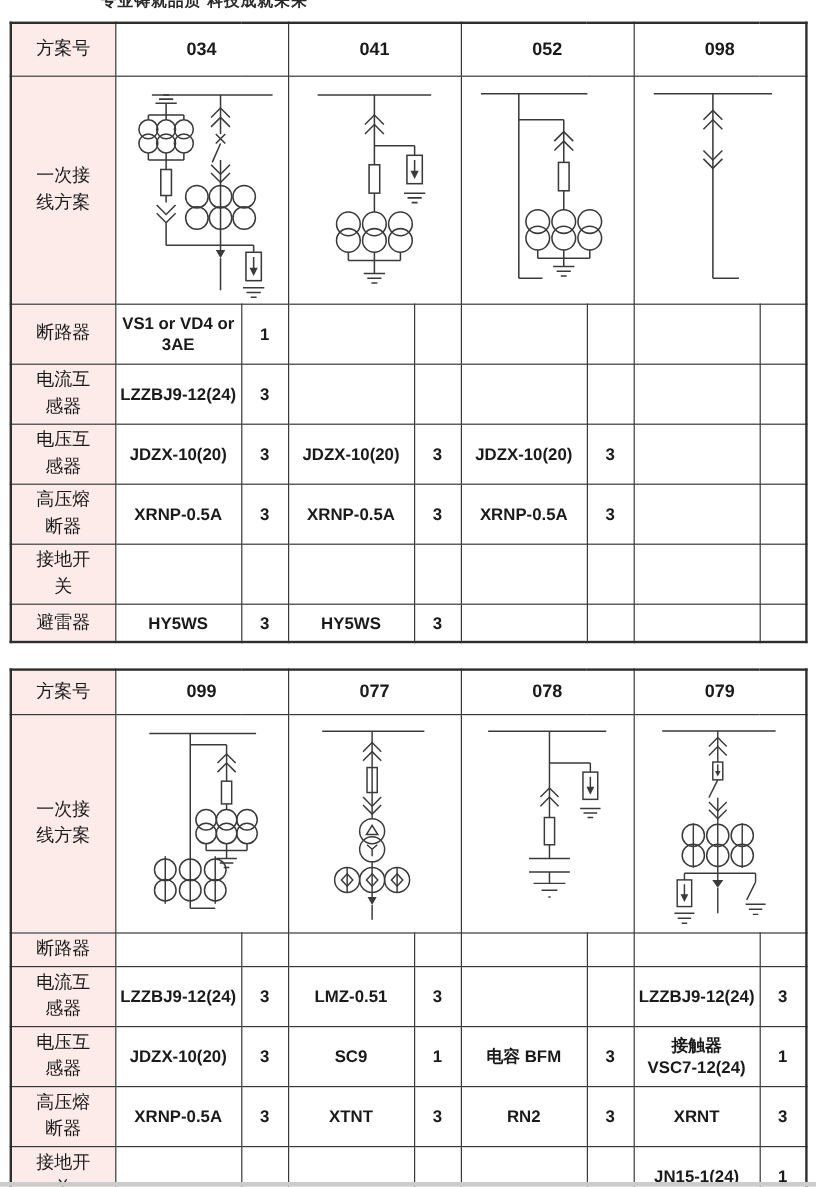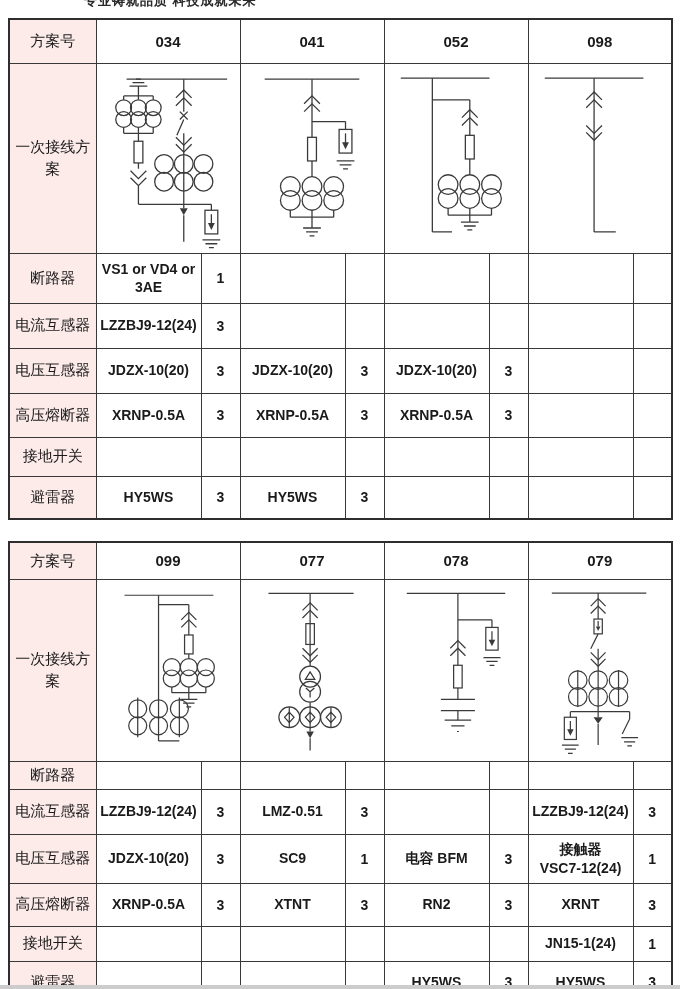--- a/index.html
+++ b/index.html
@@ -17,36 +17,36 @@
   }
   table.scheme-table {
     border-collapse:collapse; table-layout:fixed; width:663px;
     margin-left:8px; background:#fff;
   }
   table.scheme-table { border:2.5px solid #2e2e2e; }
   td { border:1.6px solid #383838; text-align:center; vertical-align:middle; overflow:hidden; }
   .t1 { margin-top:18px; }
   .t2 { margin-top:21px; }
   td.lbl {
-    background:#fcebe9; font-size:15px; padding:2px 0; line-height:1.5;
+    background:#fcebe9; font-size:15px; padding:2px 13px; line-height:1.5;
   }
   td.scheme { font-size:15px; font-weight:700; }
   td.model { font-size:14px; font-weight:700; padding:2px 3px; line-height:1.3; white-space:pre-line;text-align:center; }
   td.qty   { font-size:14px; font-weight:700; }
   td.diagram-cell { vertical-align:middle; }
   td.diagram-cell svg { display:block; margin:0 auto; }
   
   .t1 tr.r-head    { height:44px; }
   .t1 tr.r-diag    { height:190px; }
   .t1 tr.r-breaker { height:50px; }
   .t1 tr.r-ct      { height:45px; }
   .t1 tr.r-vt      { height:45px; }
   .t1 tr.r-fuse    { height:44px; }
   .t1 tr.r-earth   { height:39px; }
-  .t1 tr.r-arr     { height:43px; }
+  .t1 tr.r-arr     { height:32px; }
   
   .t2 tr.r-head    { height:37px; }
   .t2 tr.r-diag    { height:182px; }
   .t2 tr.r-breaker { height:28px; }
   .t2 tr.r-ct      { height:45px; }
   .t2 tr.r-vt      { height:49px; }
   .t2 tr.r-fuse    { height:43px; }
   .t2 tr.r-earth   { height:35px; }
   .t2 tr.r-arr     { height:43px; }
   .bottom-strip { position:absolute; left:0; bottom:0; width:100%; height:4px; background:#cccccc; }

